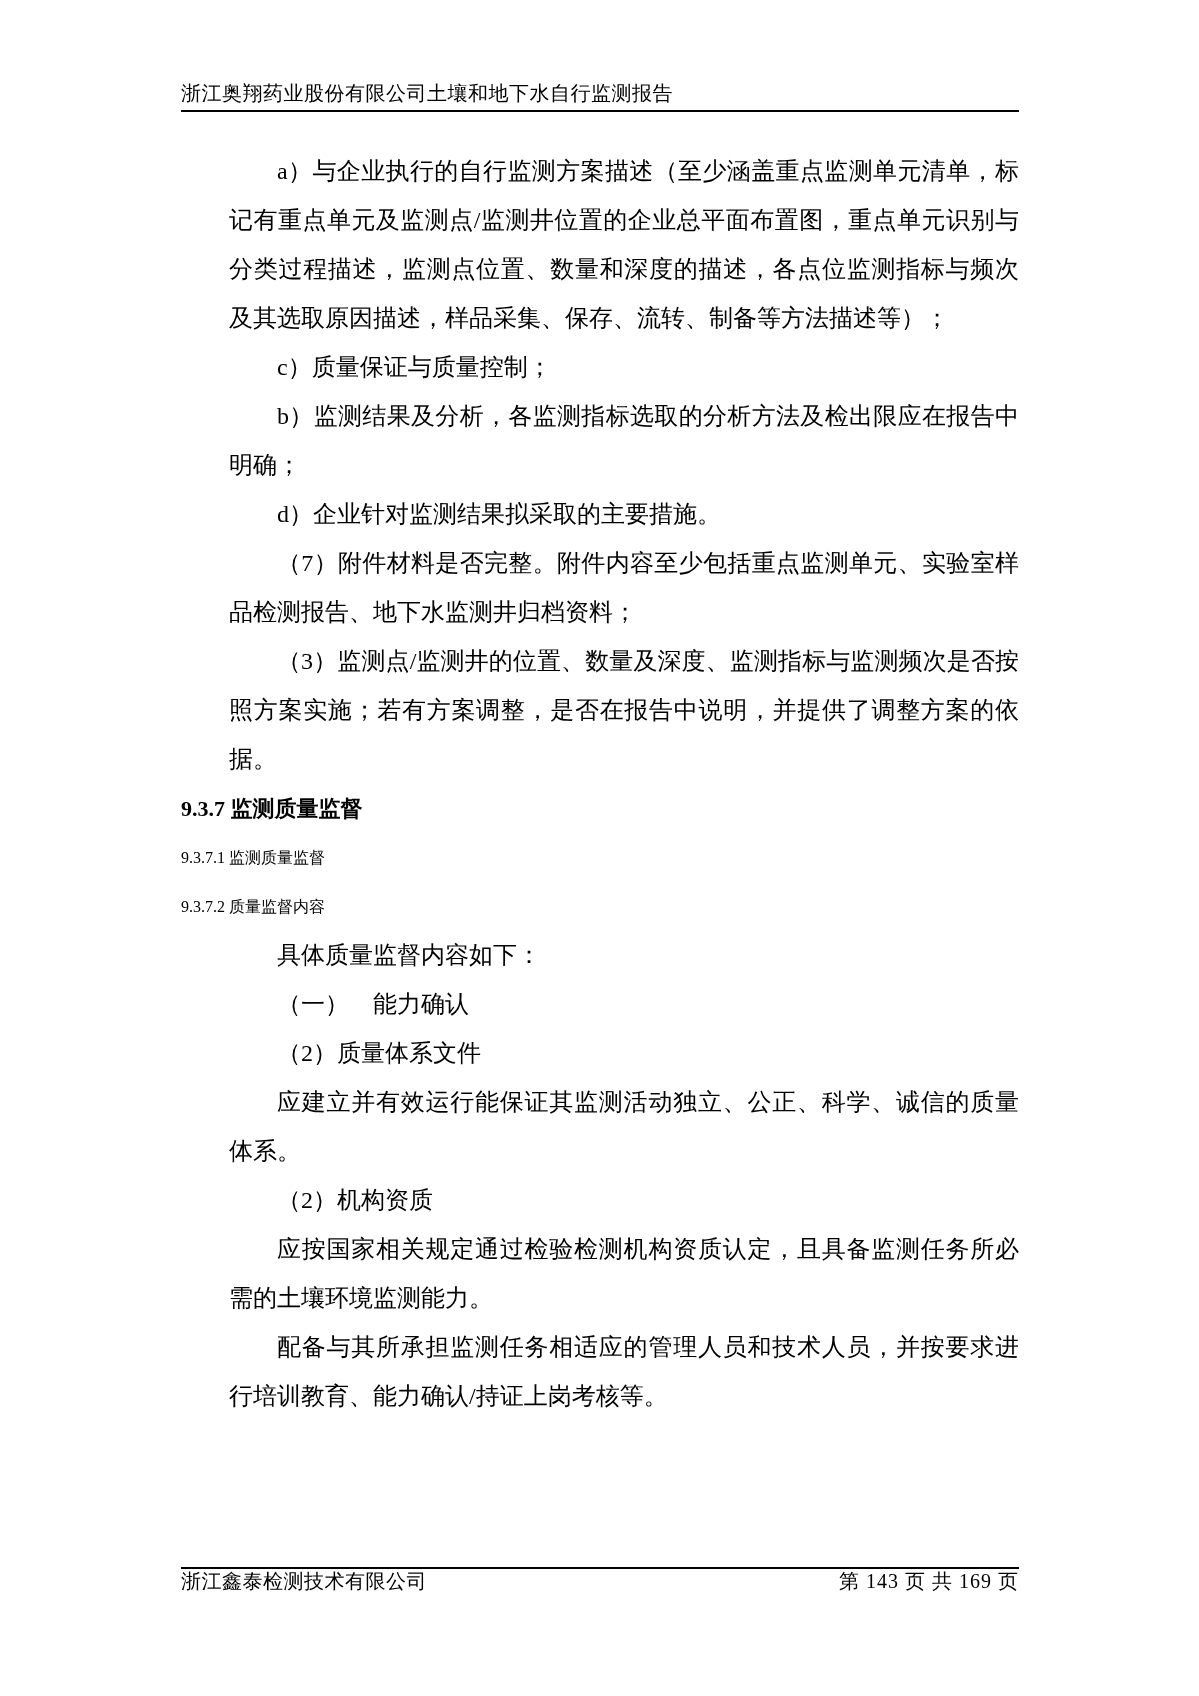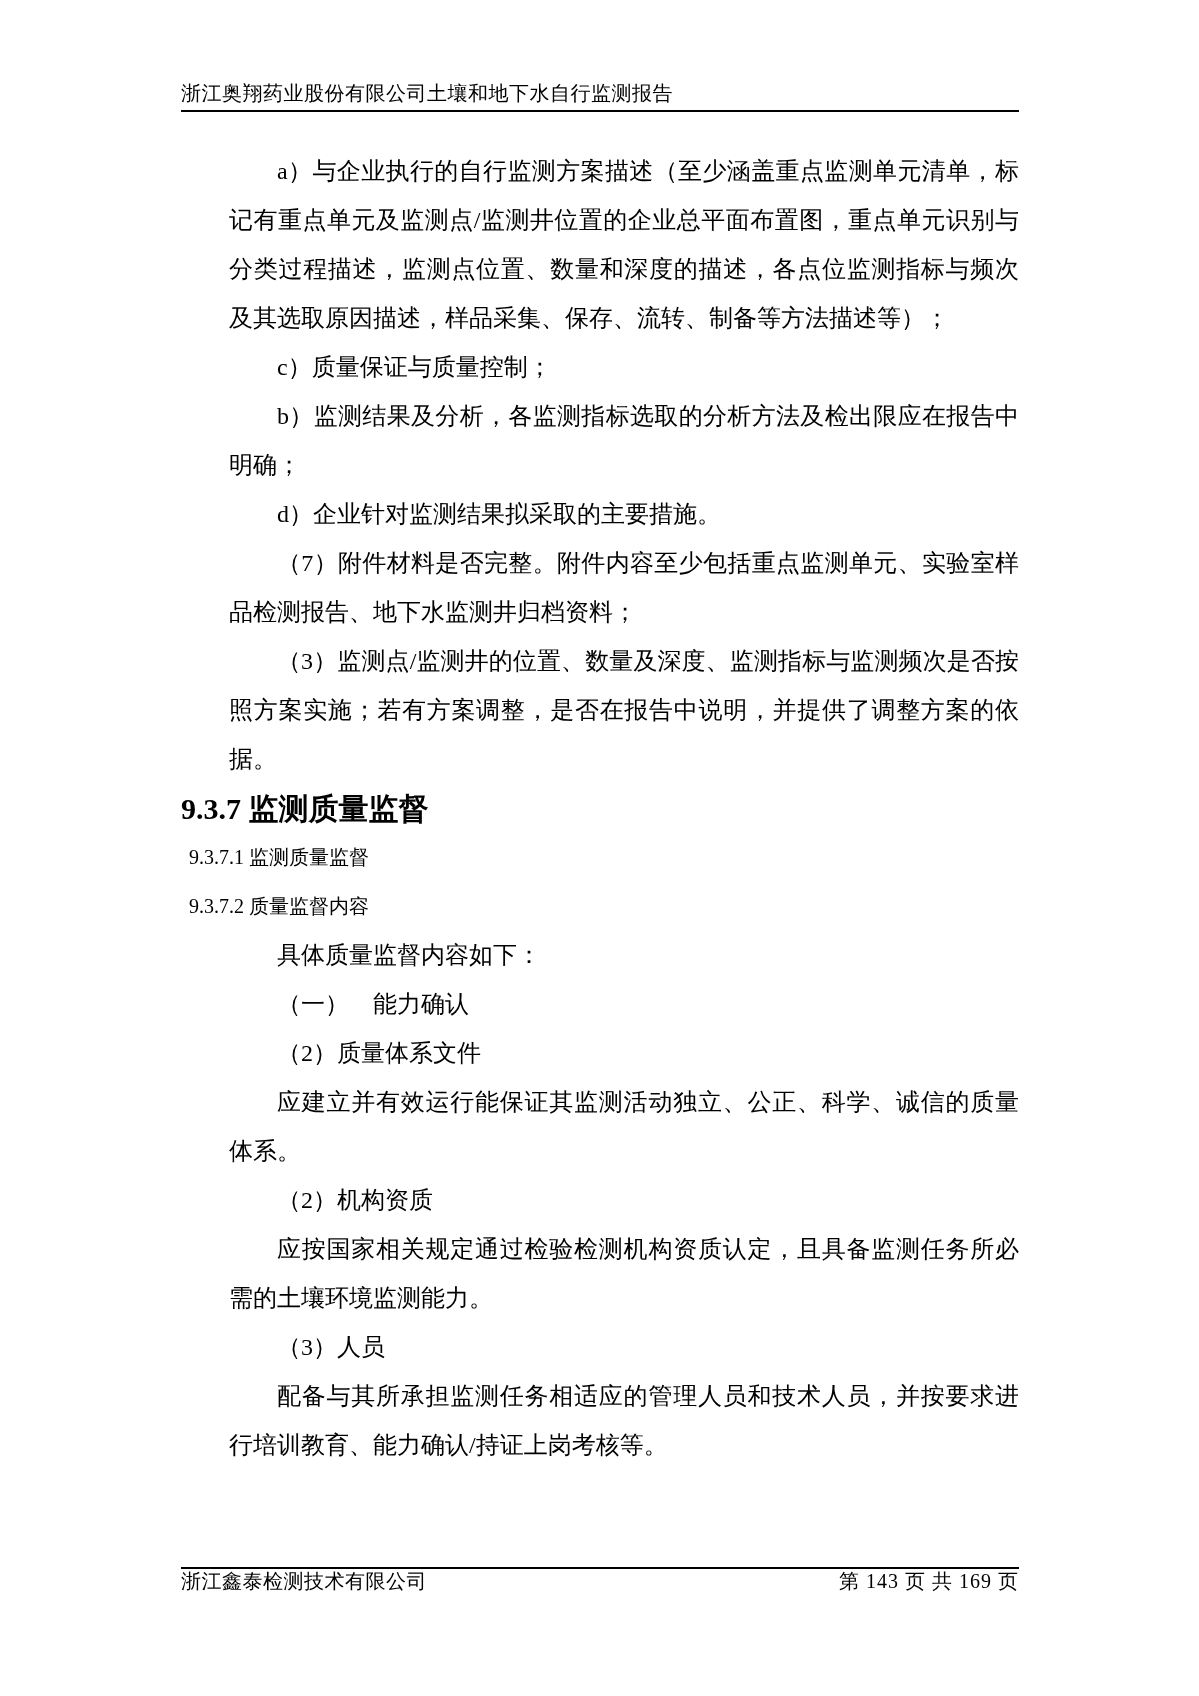--- a/index.html
+++ b/index.html
@@ -43,29 +43,28 @@
   }
   .doc-body p, .doc-body h2, .doc-body h3 {
     margin: 0;
     padding: 0;
     font-size: 24px;
     line-height: 49px;
     font-weight: normal;
   }
   .doc-body .indent { text-indent: 48px; margin-left: 48px; }
   .doc-body h2.sec-heading {
-    font-size: 30px;
+    font-size: 22px;
     font-weight: bold;
     text-indent: 0;
   }
   .doc-body h3.sub-heading {
-    font-size: 20px;
+    font-size: 16px;
     font-weight: normal;
     text-indent: 0;
-    margin-left: 8px;
   }
   
   .page-footer {
     position: absolute;
     left: 181px;
     top: 1567px;
     width: 838px;
     border-top: 2px solid #000000;
     padding-top: 0;
     display: flex;
@@ -95,21 +94,20 @@
     <p class="indent">（3）监测点/监测井的位置、数量及深度、监测指标与监测频次是否按照方案实施；若有方案调整，是否在报告中说明，并提供了调整方案的依据。</p>
     <h2 class="sec-heading">9.3.7 监测质量监督</h2>
     <h3 class="sub-heading">9.3.7.1 监测质量监督</h3>
     <h3 class="sub-heading">9.3.7.2 质量监督内容</h3>
     <p class="indent">具体质量监督内容如下：</p>
     <p class="indent">（一）　能力确认</p>
     <p class="indent">（2）质量体系文件</p>
     <p class="indent">应建立并有效运行能保证其监测活动独立、公正、科学、诚信的质量体系。</p>
     <p class="indent">（2）机构资质</p>
     <p class="indent">应按国家相关规定通过检验检测机构资质认定，且具备监测任务所必需的土壤环境监测能力。</p>
-    <p class="indent">（3）人员</p>
     <p class="indent">配备与其所承担监测任务相适应的管理人员和技术人员，并按要求进行培训教育、能力确认/持证上岗考核等。</p>
   </main>
 
   <footer class="page-footer">
     <span class="footer-company">浙江鑫泰检测技术有限公司</span>
     <span class="footer-page">第 143 页 共 169 页</span>
   </footer>
 
 </div>
 

